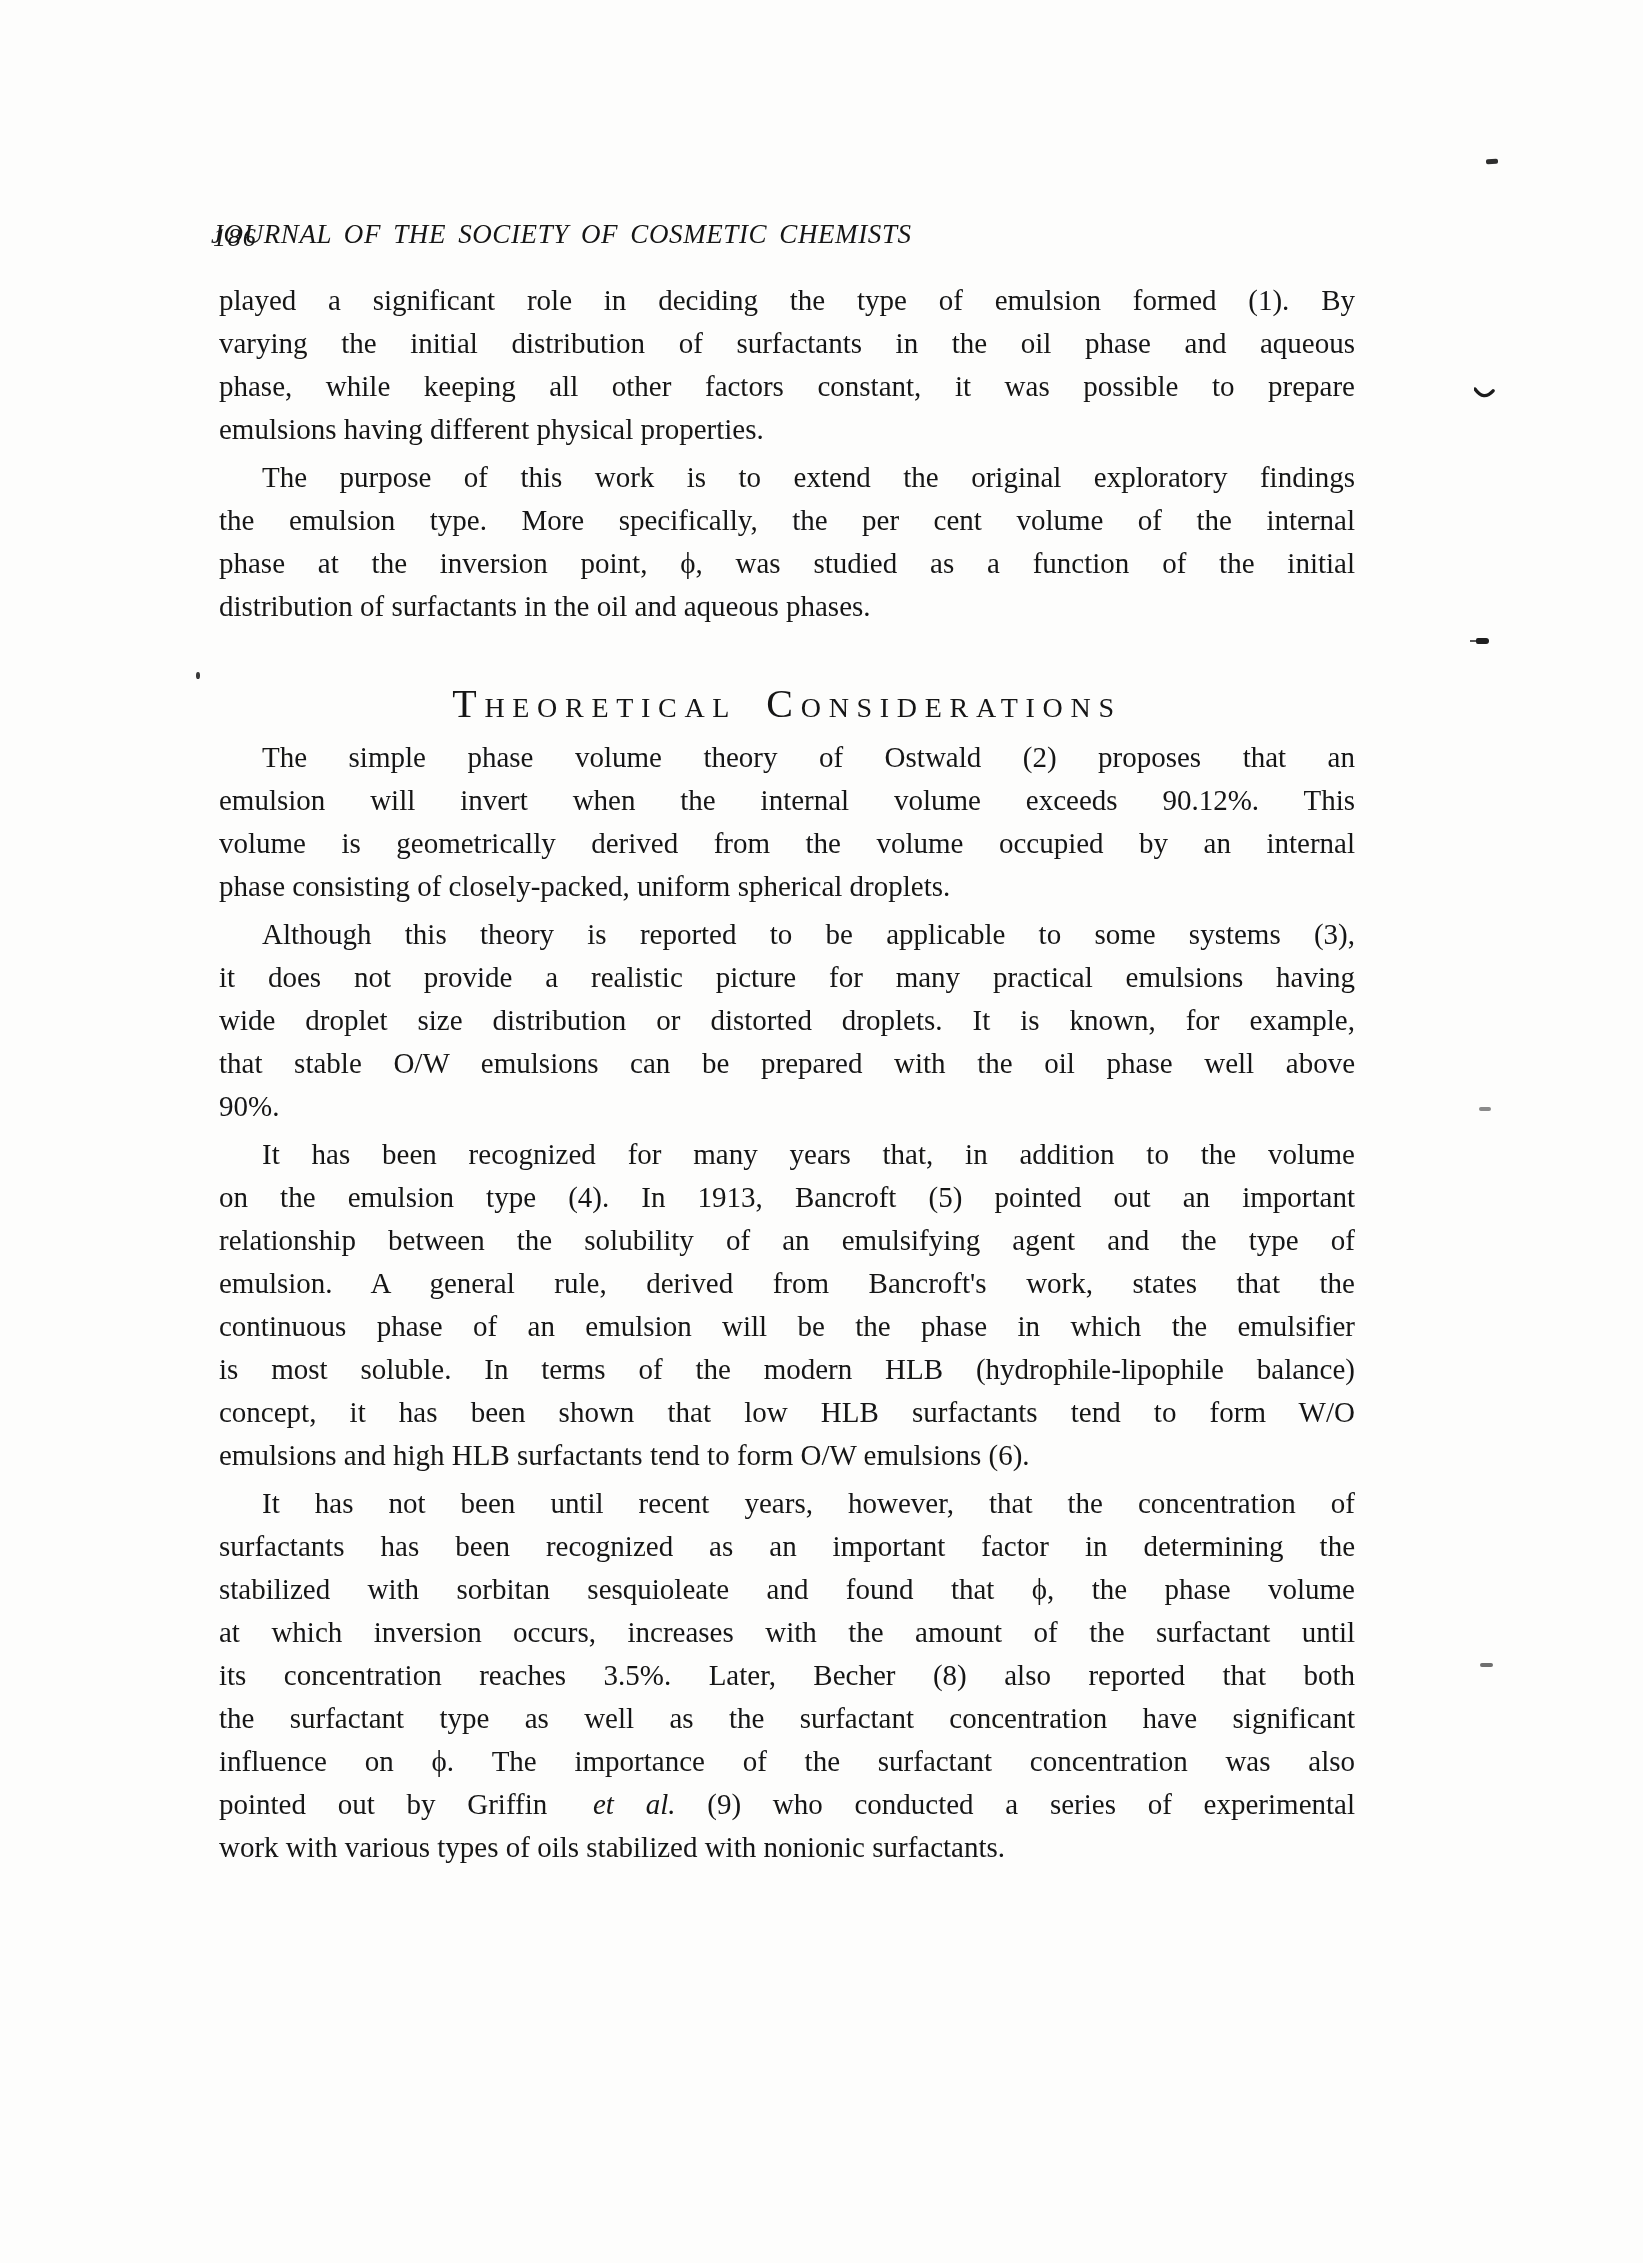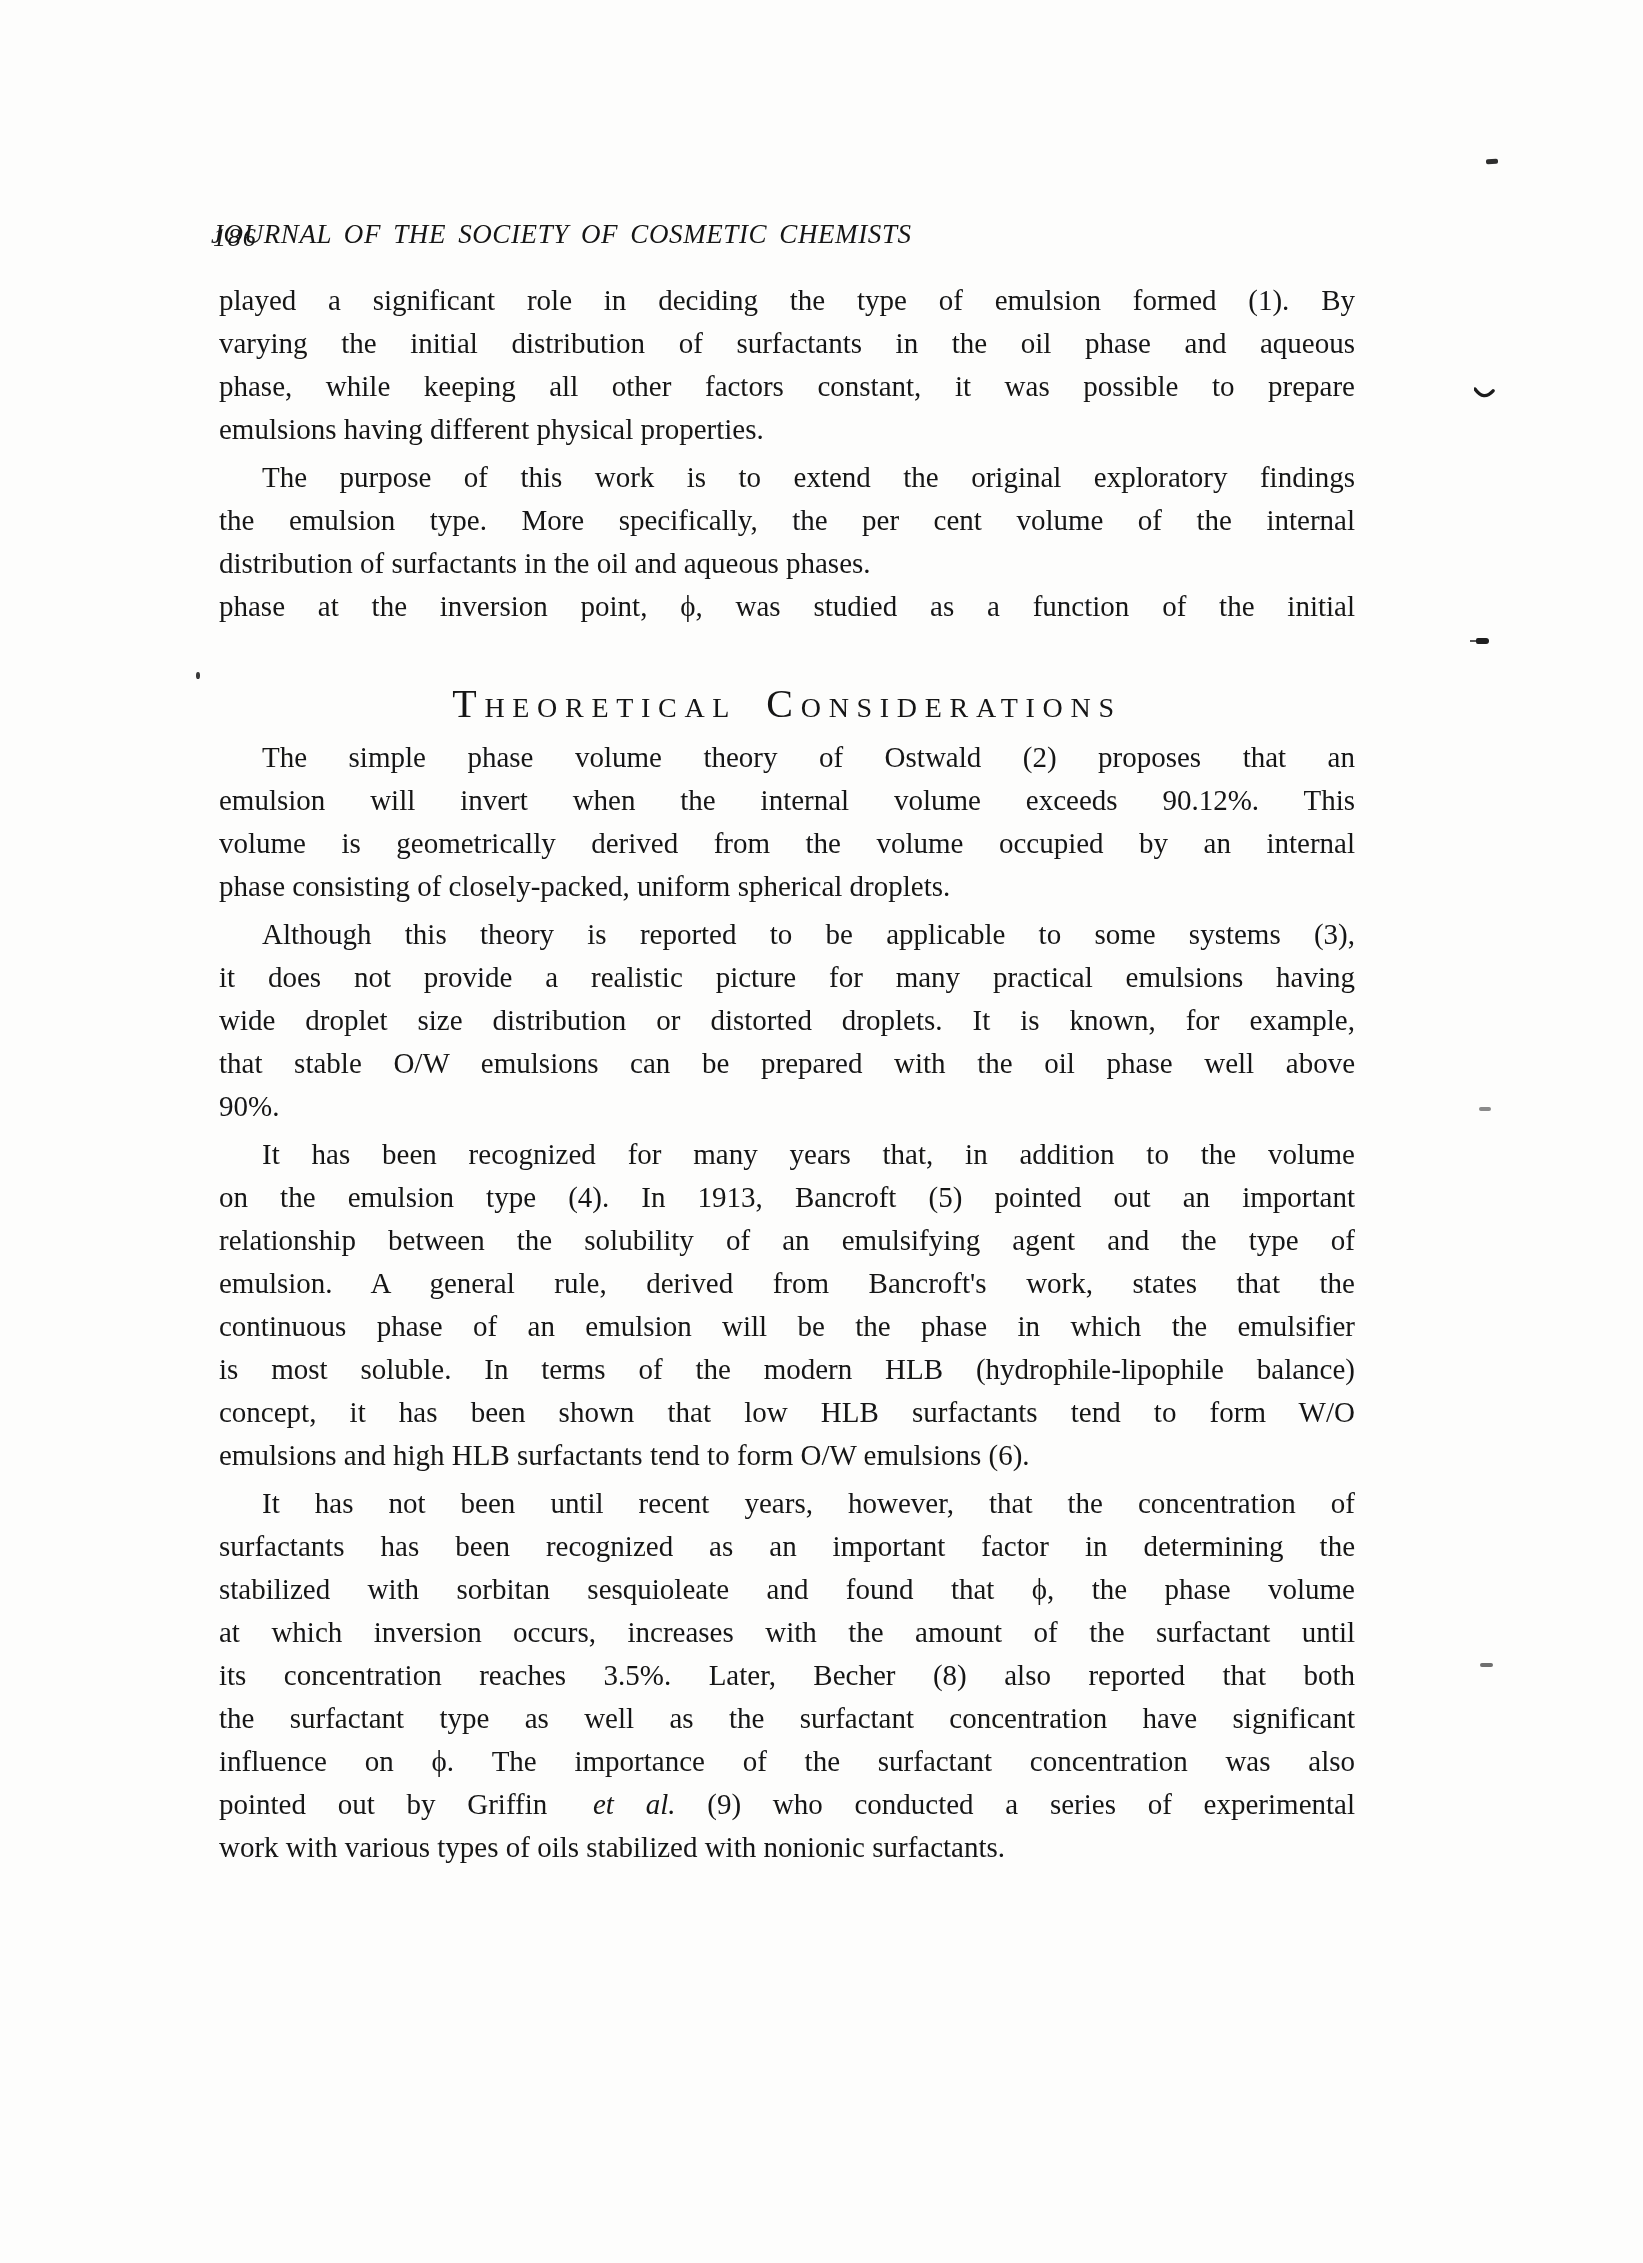--- a/index.html
+++ b/index.html
@@ -72,22 +72,22 @@
     <div class="para">
       <div class="line">played a significant role in deciding the type of emulsion formed (1). By</div>
       <div class="line">varying the initial distribution of surfactants in the oil phase and aqueous</div>
       <div class="line">phase, while keeping all other factors constant, it was possible to prepare</div>
       <div class="line last">emulsions having different physical properties.</div>
     </div>
 
     <div class="para">
       <div class="line indent">The purpose of this work is to extend the original exploratory findings</div>
       <div class="line">the emulsion type. More specifically, the per cent volume of the internal</div>
+      <div class="line">phase at the inversion point, ϕ, was studied as a function of the initial</div>
       <div class="line last">distribution of surfactants in the oil and aqueous phases.</div>
-      <div class="line">phase at the inversion point, ϕ, was studied as a function of the initial</div>
     </div>
 
     <h2 class="section-heading">Theoretical Considerations</h2>
 
     <div class="para">
       <div class="line indent">The simple phase volume theory of Ostwald (2) proposes that an</div>
       <div class="line">emulsion will invert when the internal volume exceeds 90.12%. This</div>
       <div class="line">volume is geometrically derived from the volume occupied by an internal</div>
       <div class="line last">phase consisting of closely-packed, uniform spherical droplets.</div>
     </div>

